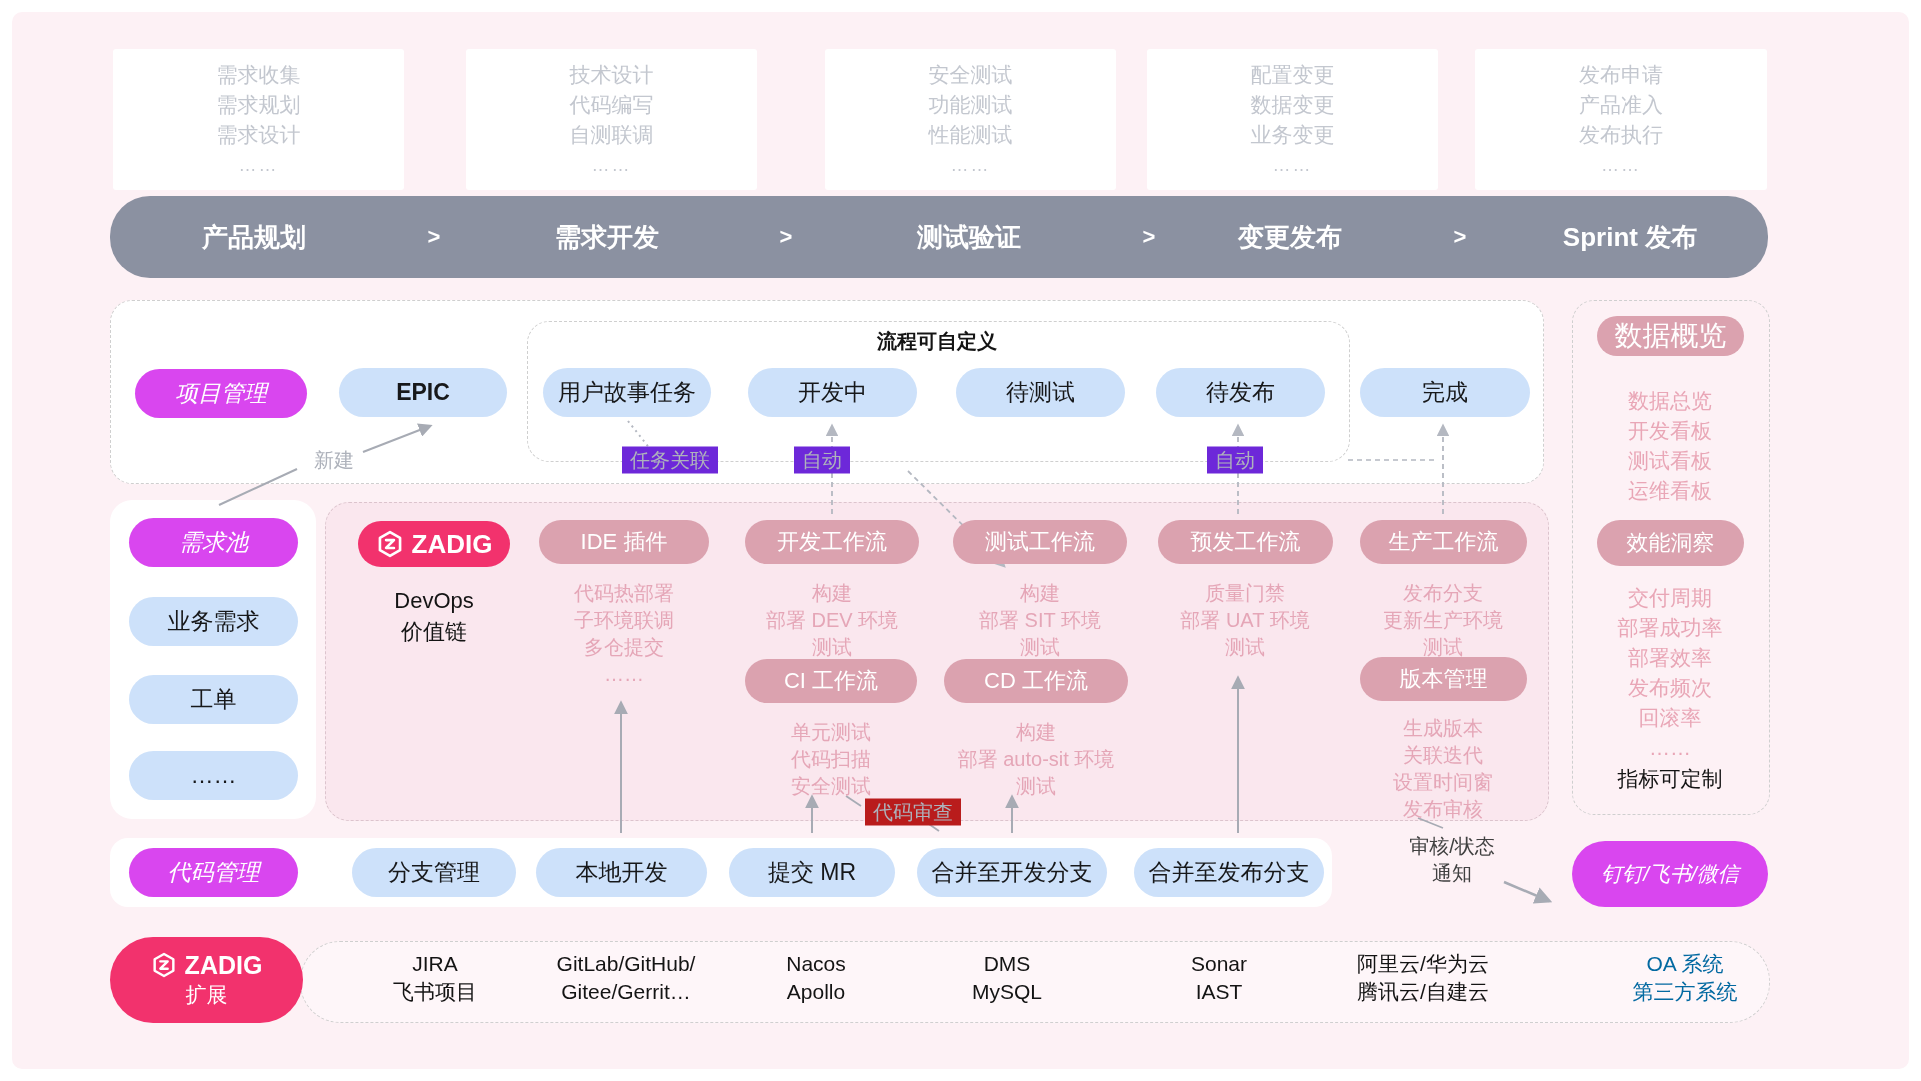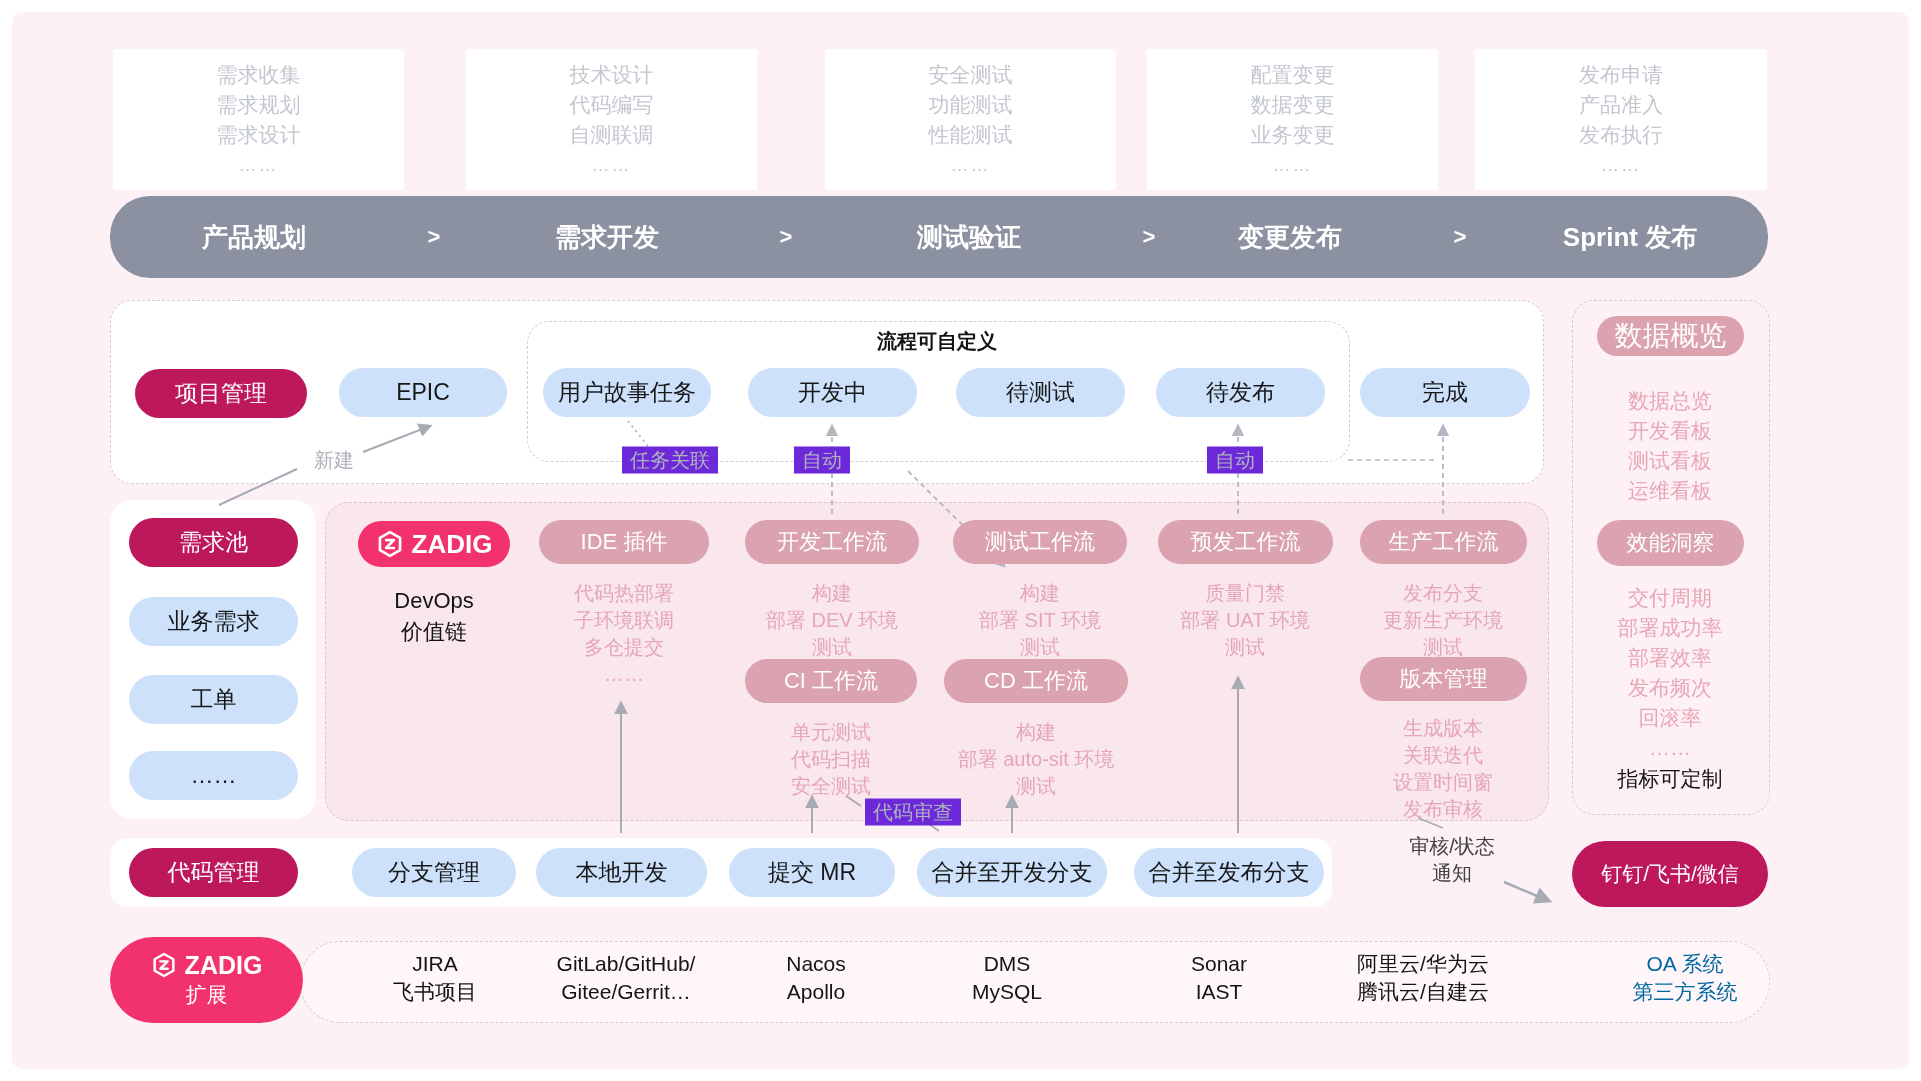--- a/index.html
+++ b/index.html
@@ -19,33 +19,33 @@
   .banner .sep{font-size:22px;}
   
   .ctr{position:absolute;background:#fff;border-radius:22px;z-index:1;}
   .dashedb{position:absolute;border:1.5px dashed #CFCFCF;border-radius:22px;z-index:1;}
   .pinkctr{position:absolute;background:#FAE7EE;border:1.5px dashed #DCC4CD;border-radius:24px;z-index:1;}
   
   .pill{position:absolute;display:flex;align-items:center;justify-content:center;
         border-radius:26px;font-weight:500;white-space:nowrap;z-index:3;}
   .h49{height:49px;font-size:23px;}
   .h44{height:44px;font-size:22px;border-radius:22px;}
-  .blue{background:#be185d;color:#fff;}
+  .blue{background:#d946ef;color:#fff;font-style:italic;}
   .lb{background:#CDE1FA;color:#17181A;}
   .pinkp{background:#DBA2AF;color:#fff;}
   .mag{background:#F2326D;color:#fff;font-weight:700;}
   
   .clist{position:absolute;transform:translateX(-50%);text-align:center;white-space:nowrap;z-index:3;}
   .pinktext{color:#E5A6B7;font-size:20px;line-height:27px;}
   .rlist{color:#E9A6B6;font-size:21px;line-height:30px;}
   .blacktext{color:#141414;font-size:22px;line-height:31px;font-weight:500;}
   .ann{position:absolute;transform:translate(-50%,-50%);color:#AEB2BB;font-size:20px;
        white-space:nowrap;z-index:3;padding:0 8px;}
   .onwhite{background:#6d28d9;}
-  .onpink{background:#6d28d9;}
+  .onpink{background:#b91c1c;}
   .flowtitle{position:absolute;transform:translateX(-50%);color:#141414;font-size:20px;
              font-weight:600;white-space:nowrap;z-index:3;}
   .overlay{position:absolute;left:0;top:0;z-index:2;pointer-events:none;}
   .logosvg{flex:0 0 auto;margin-right:8px;}
 </style>
 </head>
 <body>
 
 <div class="canvas">
   <div class="field"></div>
@@ -91,21 +91,21 @@
     <span style="left:1180px">变更发布</span>
     <span class="sep" style="left:1350px">&gt;</span>
     <span style="left:1520px">Sprint 发布</span>
   </div>
 
   <div class="ctr" style="left:110px;top:300px;width:1432px;height:182px;border:1.5px dashed #CFCFCF"></div>
   <div class="dashedb" style="left:527px;top:321px;width:821px;height:139px;background:#fff"></div>
   <div class="flowtitle" style="left:937px;top:328px">流程可自定义</div>
 
   <div class="pill blue h49" style="left:135px;top:369px;width:172px">项目管理</div>
-  <div class="pill lb h49" style="left:339px;top:368px;width:168px;font-weight:400">EPIC</div>
+  <div class="pill lb h49" style="left:339px;top:368px;width:168px;font-weight:700">EPIC</div>
   <div class="pill lb h49" style="left:543px;top:368px;width:168px">用户故事任务</div>
   <div class="pill lb h49" style="left:748px;top:368px;width:169px">开发中</div>
   <div class="pill lb h49" style="left:956px;top:368px;width:169px">待测试</div>
   <div class="pill lb h49" style="left:1156px;top:368px;width:169px">待发布</div>
   <div class="pill lb h49" style="left:1360px;top:368px;width:170px">完成</div>
 
   <span class="ann" style="left:334px;top:460px">新建</span>
   <span class="ann onwhite" style="left:670px;top:460px">任务关联</span>
   <span class="ann onwhite" style="left:822px;top:460px">自动</span>
   <span class="ann onwhite" style="left:1235px;top:460px">自动</span>

